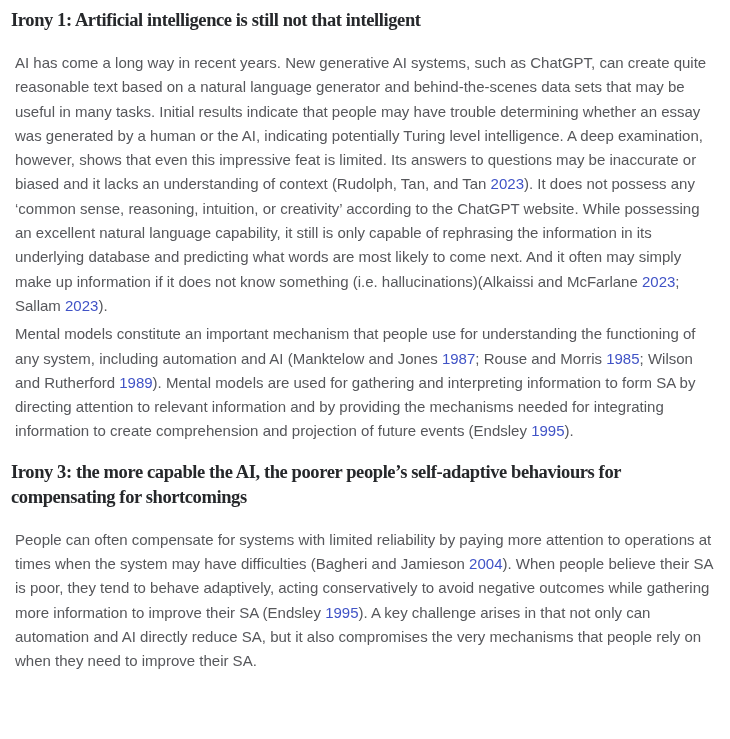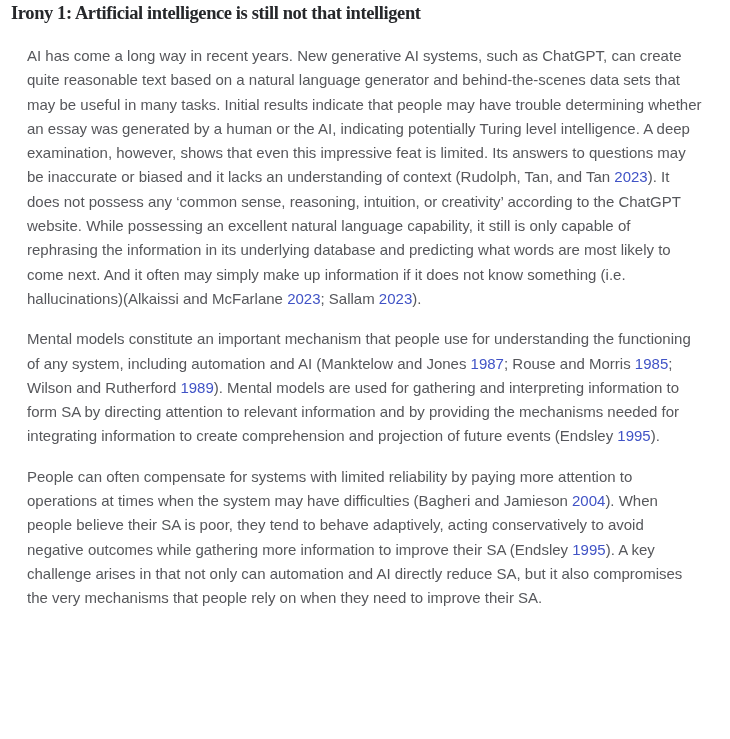--- a/index.html
+++ b/index.html
@@ -10,37 +10,37 @@
   }
   *{box-sizing:border-box;margin:0;padding:0;}
   html,body{width:730px;height:739px;overflow:hidden;}
   body{
     background:var(--bg);
     font-family:"Liberation Sans","DejaVu Sans",sans-serif;
   }
   main{
     width:730px;
     height:739px;
-    padding:1px 11px 0 11px;
+    padding:8px 11px 0 11px;
   }
   h2{
     font-family:"Liberation Serif","DejaVu Serif",serif;
     font-weight:700;
     font-size:18.5px;
     line-height:25px;
     letter-spacing:-0.4px;
     color:var(--heading);
     margin:16px 0 18px 0;
   }
   section:first-child h2{margin-top:0;}
   p{
     font-size:15px;
     line-height:24.3px;
     color:var(--text);
-    margin:16px;
+    margin:4px;
   }
   p a.cite{
     color:var(--link);
     text-decoration:none;
     cursor:pointer;
   }
 </style>
 </head>
 <body>
 
@@ -49,16 +49,17 @@
   <section>
     <h2>Irony 1: Artificial intelligence is still not that intelligent</h2>
     <p><span>AI has come a long way in recent years. New generative AI systems, such as ChatGPT, can create quite reasonable text based on a natural language generator and behind-the-scenes data sets that may be useful in many tasks. Initial results indicate that people may have trouble determining whether an essay was generated by a human or the AI, indicating potentially Turing level intelligence. A deep examination, however, shows that even this impressive feat is limited. Its answers to questions may be inaccurate or biased and it lacks an understanding of context (Rudolph, Tan, and Tan </span><a class="cite" href="#">2023</a><span>). It does not possess any ‘common sense, reasoning, intuition, or creativity’ according to the ChatGPT website. While possessing an excellent natural language capability, it still is only capable of rephrasing the information in its underlying database and predicting what words are most likely to come next. And it often may simply make up information if it does not know something (i.e. hallucinations)(Alkaissi and McFarlane </span><a class="cite" href="#">2023</a><span>; Sallam </span><a class="cite" href="#">2023</a><span>).</span></p>
   </section>
 
   <section>
     <p><span>Mental models constitute an important mechanism that people use for understanding the functioning of any system, including automation and AI (Manktelow and Jones </span><a class="cite" href="#">1987</a><span>; Rouse and Morris </span><a class="cite" href="#">1985</a><span>; Wilson and Rutherford </span><a class="cite" href="#">1989</a><span>). Mental models are used for gathering and interpreting information to form SA by directing attention to relevant information and by providing the mechanisms needed for integrating information to create comprehension and projection of future events (Endsley </span><a class="cite" href="#">1995</a><span>).</span></p>
   </section>
 
   <section>
+    <h2>Irony 3: the more capable the AI, the poorer people’s self-adaptive behaviours for compensating for shortcomings</h2>
     <p><span>People can often compensate for systems with limited reliability by paying more attention to operations at times when the system may have difficulties (Bagheri and Jamieson </span><a class="cite" href="#">2004</a><span>). When people believe their SA is poor, they tend to behave adaptively, acting conservatively to avoid negative outcomes while gathering more information to improve their SA (Endsley </span><a class="cite" href="#">1995</a><span>). A key challenge arises in that not only can automation and AI directly reduce SA, but it also compromises the very mechanisms that people rely on when they need to improve their SA.</span></p>
   </section>
 
 </main>
 
 </body></html>

